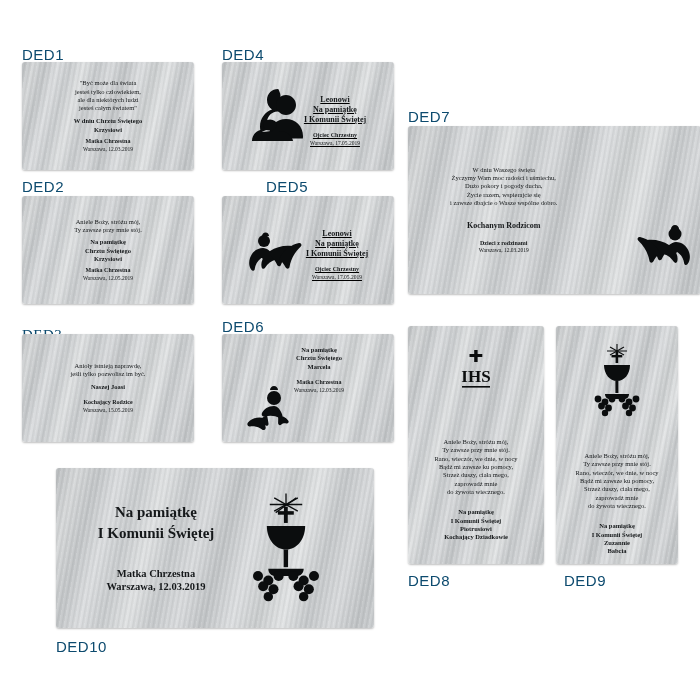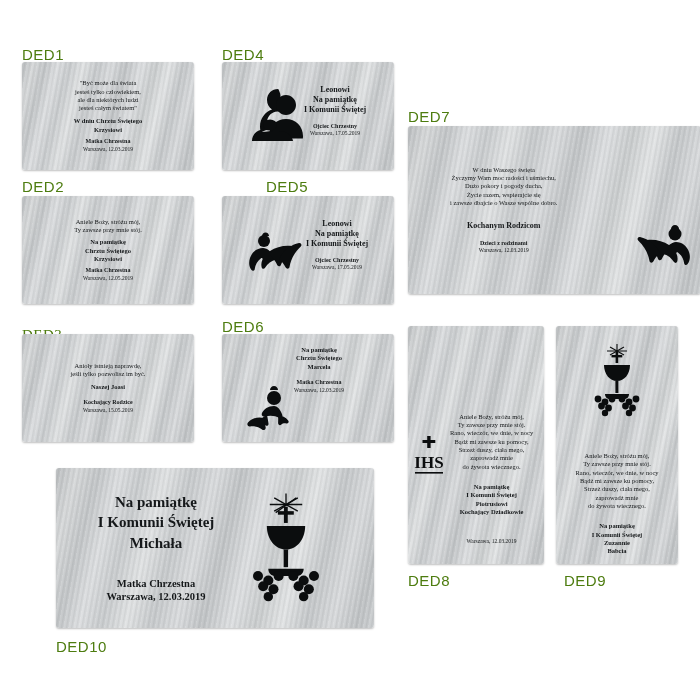--- a/index.html
+++ b/index.html
@@ -7,21 +7,21 @@
     width:700px;height:700px;
     background:#ffffff;
     font-family:"Liberation Serif", serif;
     position:relative;
     overflow:hidden;
   }
   .label{
     position:absolute;
     font-family:"Liberation Sans", sans-serif;
     font-size:15px;
-    color:#4d7c0f;
+    color:#0c4a6e;
     letter-spacing:0.5px;
   }
   .plate{
     position:absolute;
     border-radius:3px;
     box-shadow:0 1px 2px rgba(0,0,0,0.25);
     background:
       linear-gradient(105deg,
         #b9bcbe 0%, #d6d8d9 6%, #c2c5c7 12%, #dcdee0 18%,
         #c8cbcd 24%, #e0e2e3 31%, #c6c9cb 38%, #d9dbdd 45%,
@@ -47,21 +47,21 @@
   .txt{
     text-align:center;
     color:#15181a;
     line-height:1.28;
   }
   .txt .b{font-weight:bold;}
   .small{font-size:6.5px;}
   .sig{font-size:6px;font-weight:bold;margin-top:4px;}
   .date{font-size:5.5px;}
   svg{display:block;}
-  .row{display:flex;align-items:flex-start;justify-content:center;gap:0;}
+  .row{display:flex;align-items:flex-end;justify-content:center;gap:0;text-decoration:underline;}
 </style>
 </head>
 <body>
 
 <div class="label" style="left:22px;top:46px;">DED1</div>
 <div class="label" style="left:22px;top:178px;">DED2</div>
 <div class="label" style="left:22px;top:327px;font-family:Liberation Serif, serif;">DED3</div>
 <div class="label" style="left:222px;top:46px;text-align:right;">DED4</div>
 <div class="label" style="left:222px;top:178px;margin-left:44px;">DED5</div>
 <div class="label" style="left:222px;top:318px;">DED6</div>
@@ -204,21 +204,21 @@
         <path d="M43 34c6 0 11 4 13 10 1.6 4.5 1 9.2-1.6 12.2-1 1.2-3 .8-3.2-.8-.6-4.5-2.8-8.5-6.3-11-.8-.6-1.9.3-1.5 1.2 1.2 2.6 1.5 5.4.8 8-.4 1.5-2.4 1.8-3.2.5-2.6-4.2-6.6-7.2-11.3-8.4-1-.3-1.2-1.6-.3-2.2C33.4 39.6 38 34 43 34z"></path>
         <path d="M36 37c-6-4-14-6-22-5-2 .2-2.6 2.8-.9 3.9 5.6 3.6 9.8 8.8 12 15 .6 1.7 3 1.8 3.7.2 1.6-3.8 4-7.2 7.2-10z"></path>
         <path d="M27 45c-4-8-11-14-20-16-2-.4-3.3 2-1.8 3.4 6 5.6 10 12.8 11.3 20.6.3 1.9 2.9 2.3 3.8.6 1.6-3.2 3.8-6 6.7-8.6z"></path>
         <path d="M38 21c0-2.2 1.8-4 4-4s4 1.8 4 4h-8z"></path>
       </g>
     </svg>
   </span>
 </div>
 
 <div class="plate" style="left:408px;top:326px;width:136px;height:238px;">
-  <div class="inner" style="flex-direction:row;justify-content:flex-start;padding-top:22px;">
+  <div class="inner" style="flex-direction:column;justify-content:flex-start;padding-top:22px;">
     <span>
       <svg width="42" height="44" viewBox="0 0 42 44">
         <g fill="#0b0d0e">
           <rect x="19.2" y="2" width="3.4" height="12"></rect>
           <rect x="14.5" y="6" width="12.8" height="3"></rect>
           <text x="21" y="34" font-family="Liberation Serif, serif" font-size="17" font-weight="bold" text-anchor="middle">IHS</text>
           <rect x="7" y="38" width="28" height="1.6"></rect>
         </g>
       </svg>
     </span>
@@ -285,21 +285,20 @@
 
     </div>
   </div>
 </div>
 
 <div class="plate" style="left:56px;top:468px;width:318px;height:160px;">
   <div class="inner" style="gap:26px;">
     <div class="txt">
       <div class="b" style="font-size:15px;line-height:1.35;">Na pamiątkę</div>
       <div class="b" style="font-size:15px;line-height:1.35;">I Komunii Świętej</div>
-      <div class="b" style="font-size:15px;line-height:1.35;">Michała</div>
       <div class="b" style="font-size:10.5px;margin-top:24px;">Matka Chrzestna</div>
       <div class="b" style="font-size:10.5px;">Warszawa, 12.03.2019</div>
     </div>
     <span>
       <svg width="92" height="112" viewBox="0 0 62 76">
         <g fill="#0b0d0e">
           <g stroke="#0b0d0e" stroke-width="0.9">
             <line x1="31" y1="1" x2="31" y2="9"></line>
             <line x1="23" y1="4" x2="39" y2="13"></line>
             <line x1="39" y1="4" x2="23" y2="13"></line>

